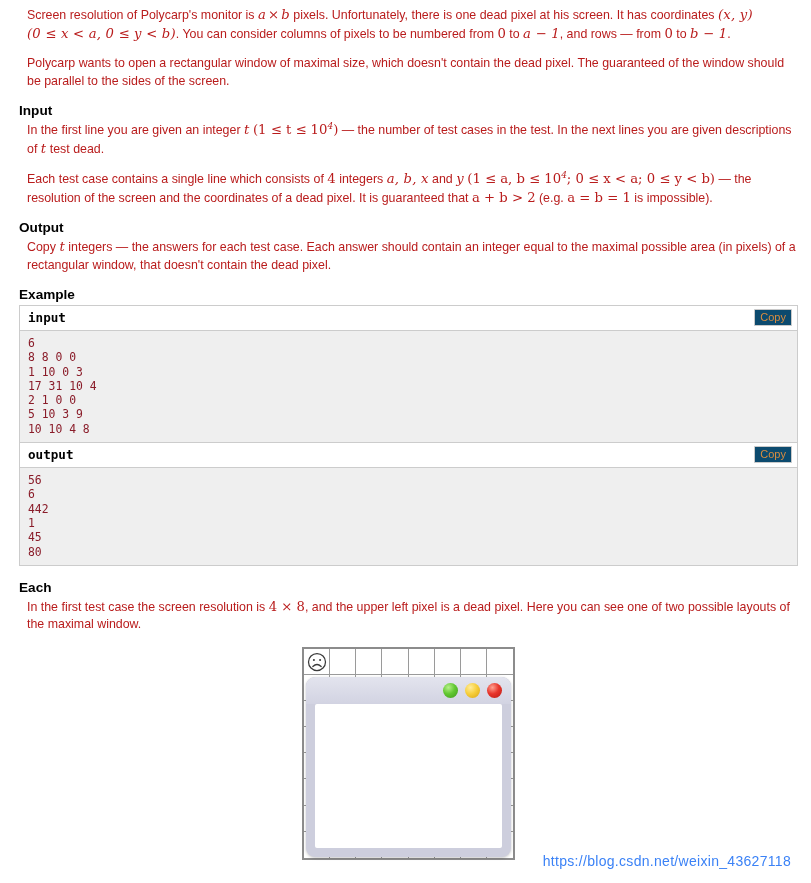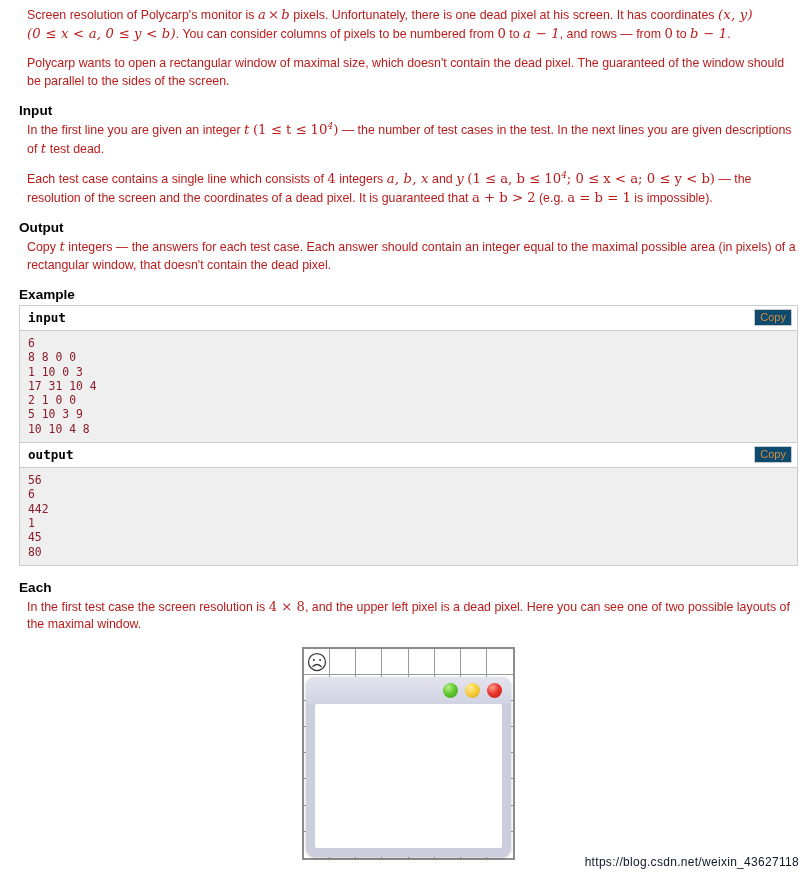--- a/index.html
+++ b/index.html
@@ -193,25 +193,25 @@
     left: 9px;
     right: 9px;
     top: 27px;
     bottom: 9px;
     background: #ffffff;
     border-radius: 2px;
   }
 
   .watermark {
     position: absolute;
-    right: 12px;
+    right: 20px;
     bottom: 14px;
     font-family: "Liberation Sans", sans-serif;
-    font-size: 12px;
-    color: #0f172a;
+    font-size: 14px;
+    color: #3b82f6;
     letter-spacing: 0.3px;
     white-space: nowrap;
   }
 </style>
 </head>
 <body>
 
 <div class="page">
 
   <p class="para"><span>Screen resolution of Polycarp's monitor is </span><span class="m">a</span><span class="mo">×</span><span class="m">b</span><span> pixels. Unfortunately, there is one dead pixel at his screen. It has coordinates </span><span class="m">(x, y)</span><br><span class="m">(0 ≤ x &lt; a, 0 ≤ y &lt; b)</span><span>. You can consider columns of pixels to be numbered from </span><span class="mn">0</span><span> to </span><span class="m">a − 1</span><span>, and rows — from </span><span class="mn">0</span><span> to </span><span class="m">b − 1</span><span>.</span></p>

